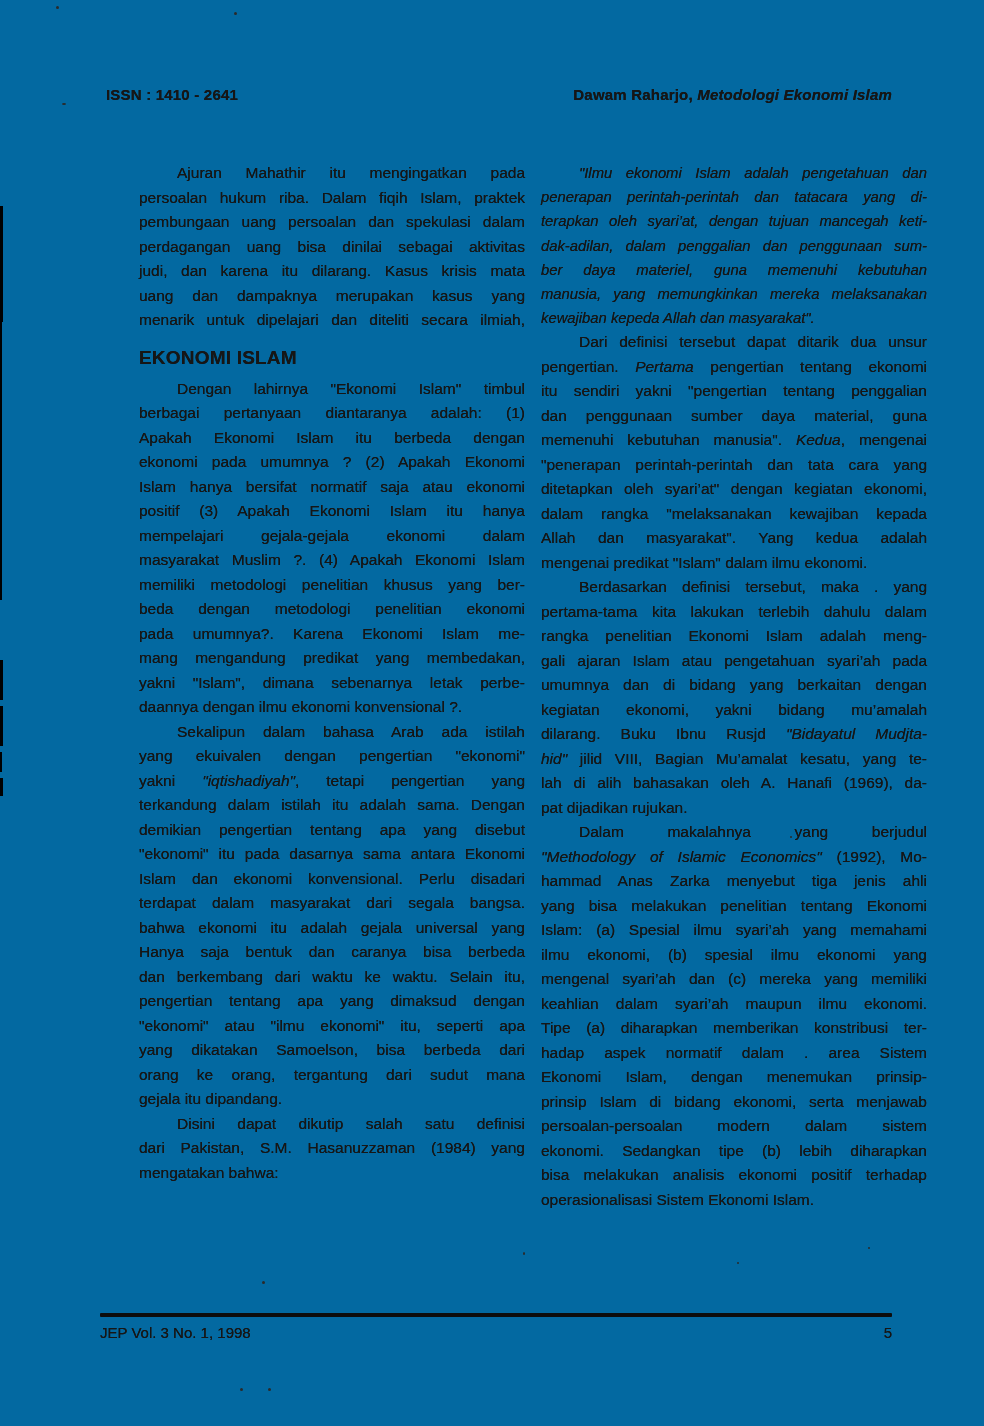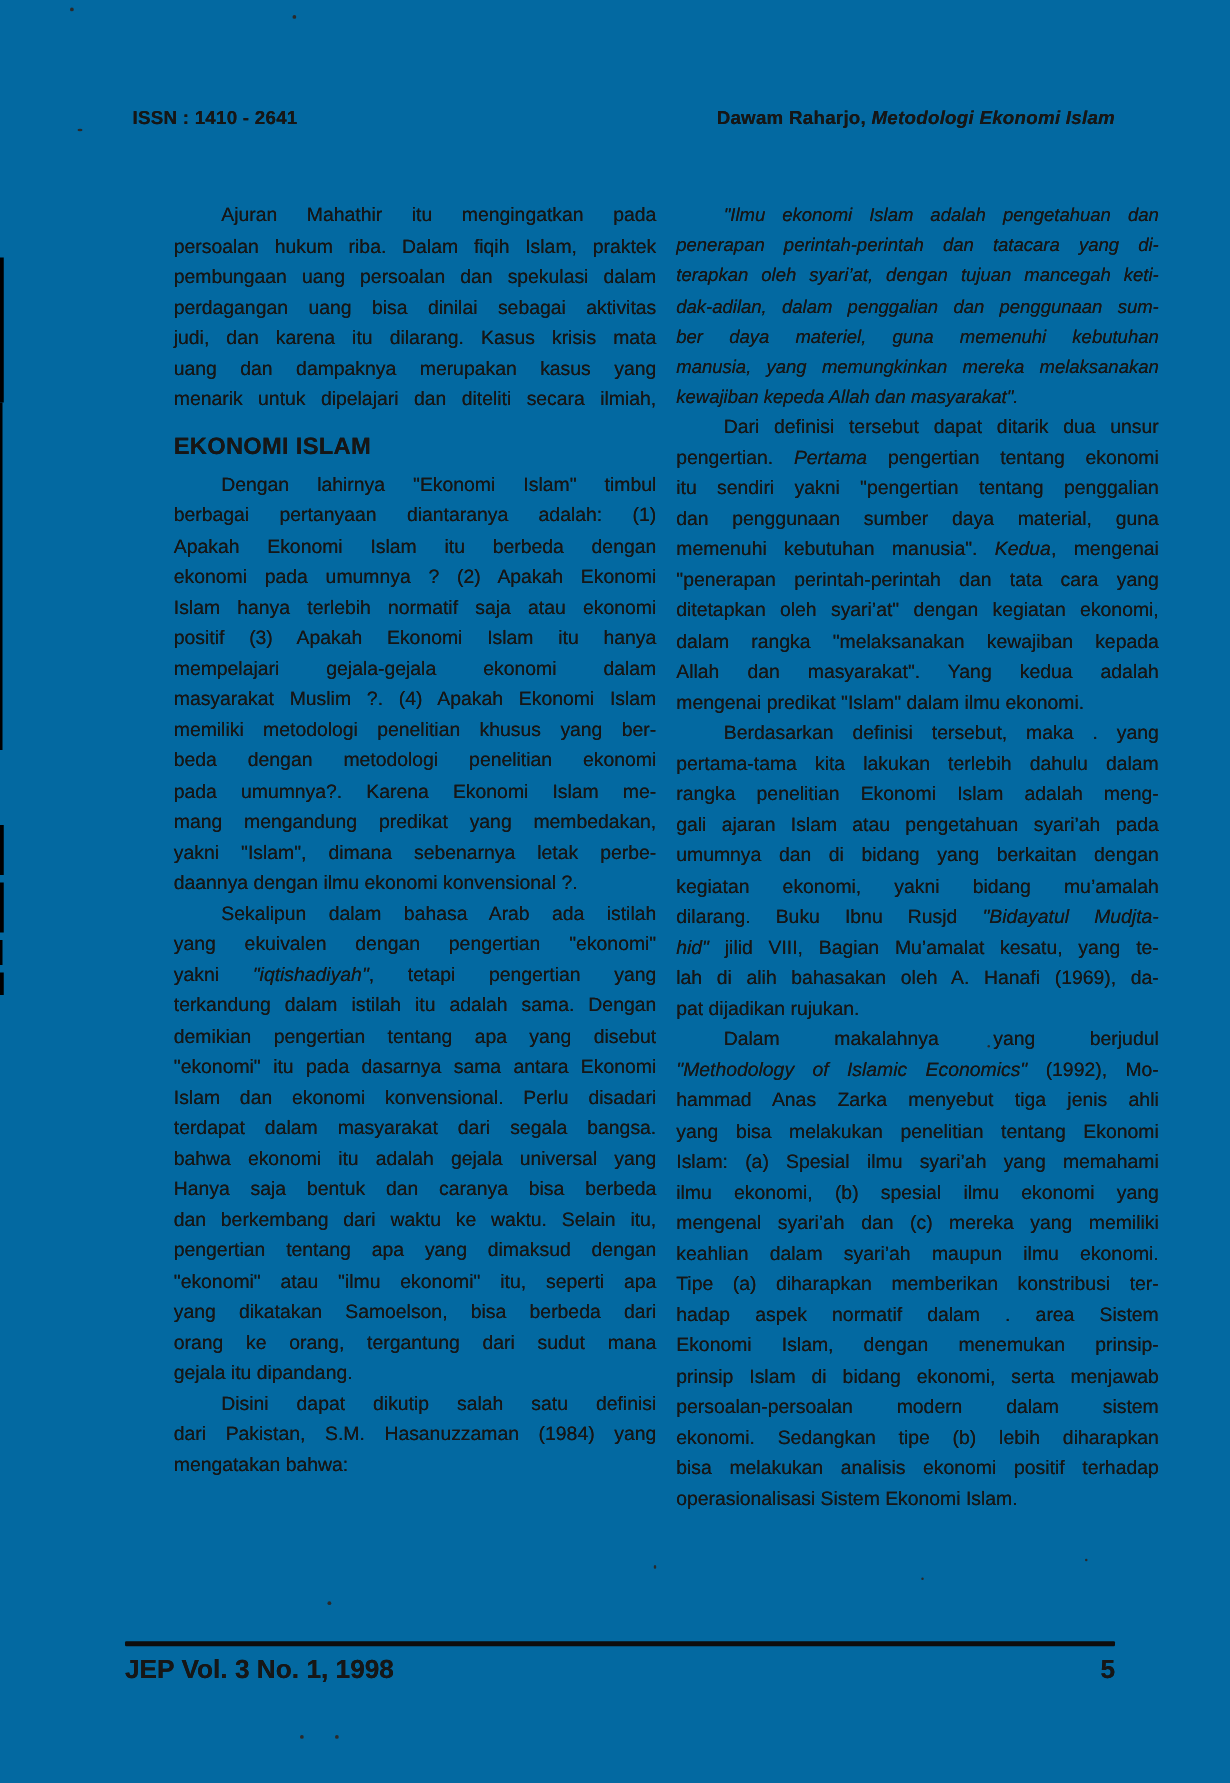--- a/index.html
+++ b/index.html
@@ -23,21 +23,21 @@
   .line.indent{text-indent:38px;}
   .heading{font-weight:700;font-size:19px;line-height:24px;margin:13px 0 7px;letter-spacing:.2px;}
   .quote{font-style:italic;font-size:14.8px;line-height:24.2px;margin-bottom:15px;}
   .para{margin:0;}
   i{font-style:italic;}
   
   .footer{position:absolute;top:1313px;left:100px;width:792px;}
   .footer-rule{height:4px;background:#0d0d0d;border-radius:1px;}
   .footer-row{
     display:flex;justify-content:space-between;margin-top:7px;
-    font-size:21px;font-weight:700;text-shadow:0 0 .5px currentColor;
+    font-size:15px;font-weight:400;text-shadow:0 0 .5px currentColor;
   }
   
   .edge{position:absolute;left:0;background:#000;}
   .speck{position:absolute;background:#2a2a2a;border-radius:50%;}
 </style>
 </head>
 <body>
 
 <div class="page">
 
@@ -57,21 +57,21 @@
           <div class="line"><span>judi, dan karena itu dilarang. Kasus krisis mata</span></div>
           <div class="line"><span>uang dan dampaknya merupakan kasus yang</span></div>
           <div class="line"><span>menarik untuk dipelajari dan diteliti secara ilmiah,</span></div>
         </div>
       <div class="heading"><span>EKONOMI ISLAM</span></div>
       <div class="para">
           <div class="line indent"><span>Dengan lahirnya "Ekonomi Islam" timbul</span></div>
           <div class="line"><span>berbagai pertanyaan diantaranya adalah: (1)</span></div>
           <div class="line"><span>Apakah Ekonomi Islam itu berbeda dengan</span></div>
           <div class="line"><span>ekonomi pada umumnya ? (2) Apakah Ekonomi</span></div>
-          <div class="line"><span>Islam hanya terlebih normatif saja atau ekonomi</span></div>
+          <div class="line"><span>Islam hanya bersifat normatif saja atau ekonomi</span></div>
           <div class="line"><span>positif (3) Apakah Ekonomi Islam itu hanya</span></div>
           <div class="line"><span>mempelajari gejala-gejala ekonomi dalam</span></div>
           <div class="line"><span>masyarakat Muslim ?. (4) Apakah Ekonomi Islam</span></div>
           <div class="line"><span>memiliki metodologi penelitian khusus yang ber-</span></div>
           <div class="line"><span>beda dengan metodologi penelitian ekonomi</span></div>
           <div class="line"><span>pada umumnya?. Karena Ekonomi Islam me-</span></div>
           <div class="line"><span>mang mengandung predikat yang membedakan,</span></div>
           <div class="line"><span>yakni "Islam", dimana sebenarnya letak perbe-</span></div>
           <div class="line last"><span>daannya dengan ilmu ekonomi konvensional ?.</span></div>
         </div>

